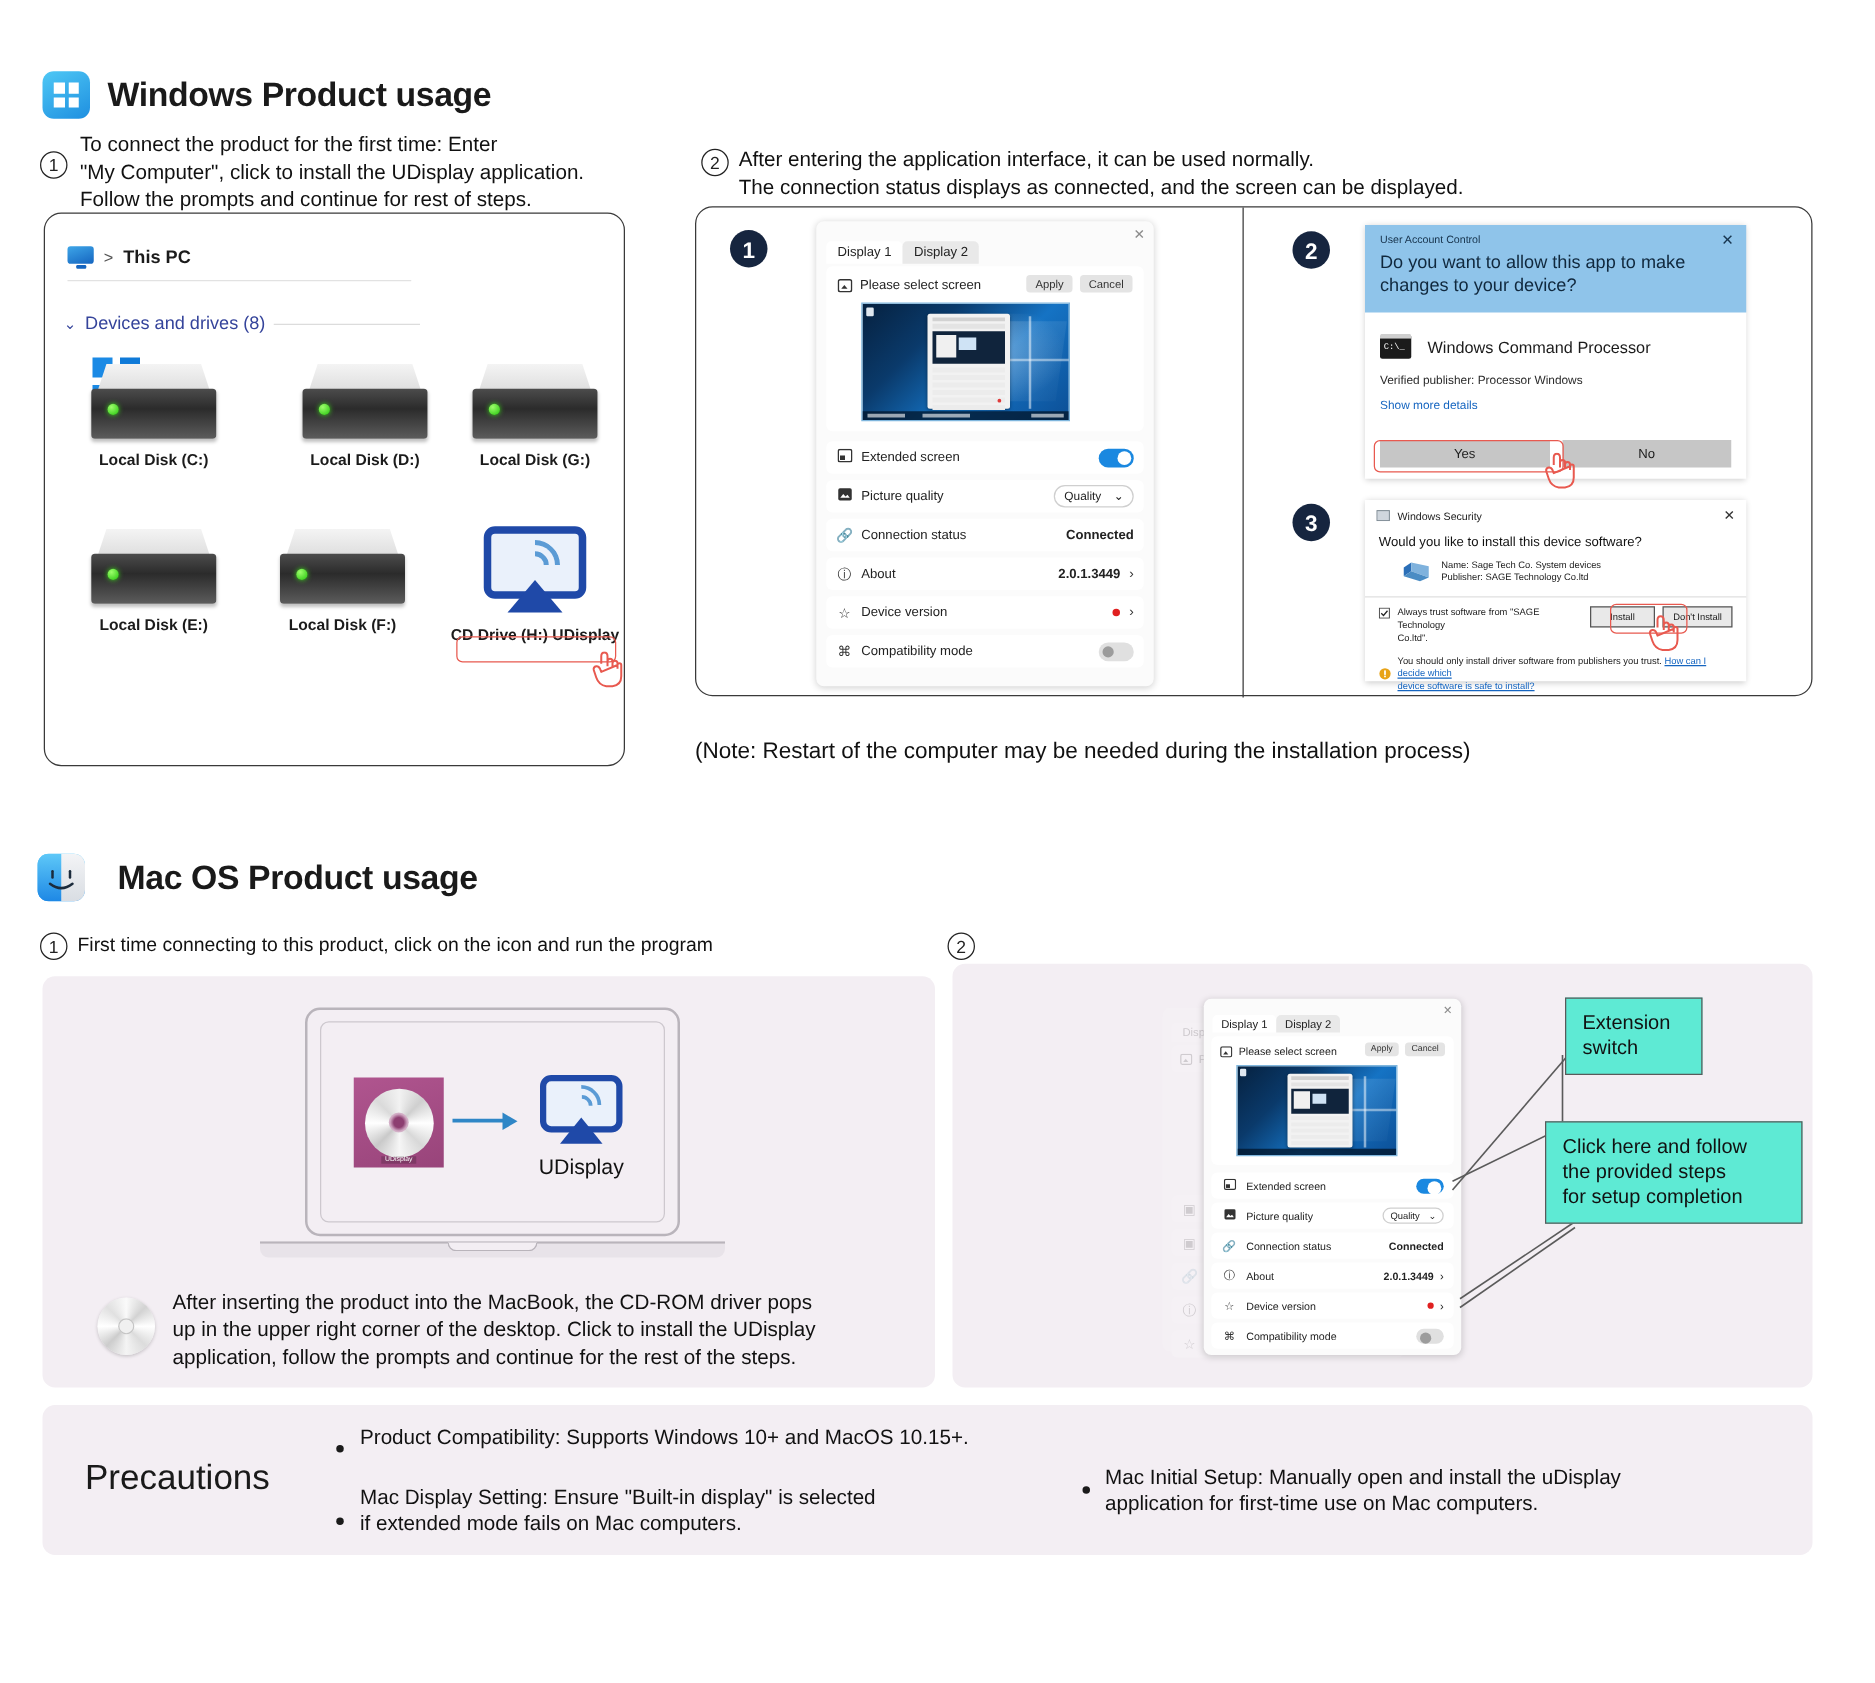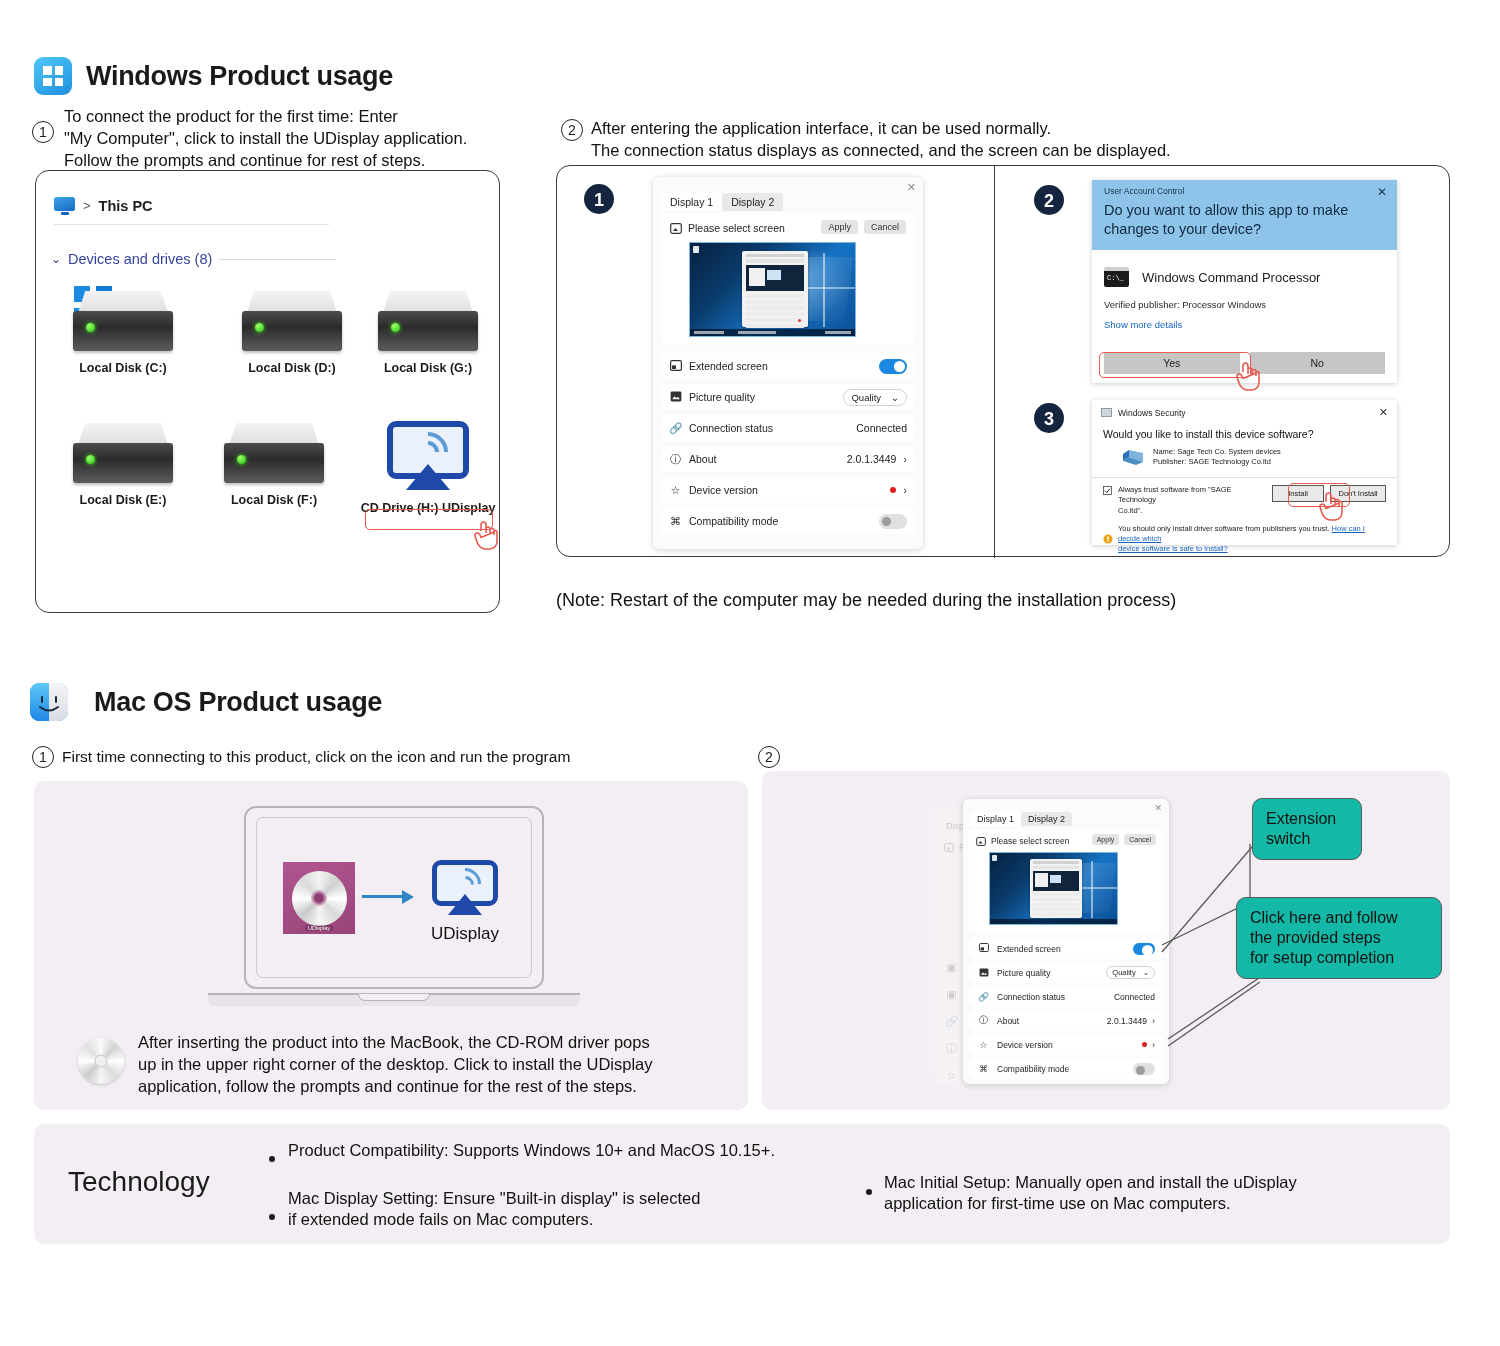--- a/index.html
+++ b/index.html
@@ -146,21 +146,21 @@
   .app-tab { padding: 3px 9px; font-size: 10.5px; color:#222; }
   .app-tab.active { background:#fff; border-radius: 4px 4px 0 0; }
   .app-tab.inactive { background:#e9e9e9; border-radius: 4px 4px 0 0; }
   .app-card { position:absolute; background:#fff; border-radius:5px; }
   .app-row {
     position:absolute; background:#fff; border-radius:5px;
     display:flex; align-items:center; padding: 0 8px;
   }
   .app-row .ico { width:13px; text-align:center; margin-right:7px; font-size:11px; color:#333; }
   .app-row .lbl { font-size: 10.5px; flex:1; }
-  .app-row .val { font-size: 10.5px; font-weight:normal; }
+  .app-row .val { font-size: 10.5px; font-weight:bold; }
   .btn-grey {
     background:#e4e4e4; border-radius:3px; font-size:9px; padding:2px 7px; color:#333;
   }
   .toggle-on {
     width:28px;height:15px;border-radius:8px;background:#1a88e0;position:relative;
   }
   .toggle-on::after{content:"";position:absolute;right:2px;top:2px;width:11px;height:11px;border-radius:50%;background:#fff;}
   .toggle-off {
     width:28px;height:15px;border-radius:8px;background:#e0e0e0;position:relative;
   }
@@ -258,22 +258,22 @@
     background: conic-gradient(#fafafa,#d2d2d2,#ffffff,#dcdcdc,#f4f4f4,#cccccc,#ffffff,#e0e0e0,#fafafa);
     box-shadow: 0 1px 3px rgba(0,0,0,.2);
   }
   .cd-small::after{
     content:"";position:absolute;left:50%;top:50%;transform:translate(-50%,-50%);
     width:13px;height:13px;border-radius:50%;background:#f0f0f0;
     box-shadow: inset 0 0 0 1px #c5c5c5;
   }
 
   .callout {
-    position:absolute; border:1.5px solid #5a5a5a; border-radius: 10px;
-    background:#14b8a6; font-size: 16px; line-height:1.25; color:#111;
+    position:absolute; border:1.5px solid #5a5a5a; border-radius: 0;
+    background:#5eead4; font-size: 16px; line-height:1.25; color:#111;
     padding: 10px 13px;
   }
 
   .prec-title { position:absolute; font-size: 28px; color:#1a1a1a; }
   .prec-item { position:absolute; font-size: 16.5px; line-height:1.3; color:#111; }
   .bullet { position:absolute; width:6px;height:6px;border-radius:50%;background:#1a1a1a; }
 
   .ghost { opacity: .18; }
 </style>
 </head>
@@ -793,21 +793,21 @@
     <div>switch</div>
   </div>
 
   <div class="callout" style="left:1236px; top:897px; width:206px;">
     <div>Click here and follow</div>
     <div>the provided steps</div>
     <div>for setup completion</div>
   </div>
 
   <div class="soft-panel" style="left:34px; top:1124px; width:1416px; height:120px;"></div>
-  <div class="prec-title" style="left:68px; top:1166px;">Technology</div>
+  <div class="prec-title" style="left:68px; top:1166px;">Precautions</div>
 
   <div class="bullet" style="left:269px; top:1156px;"></div>
   <div class="prec-item" style="left:288px; top:1140px; width:560px;">
     <div>Product Compatibility: Supports Windows 10+ and MacOS 10.15+.</div>
   </div>
 
   <div class="bullet" style="left:269px; top:1214px;"></div>
   <div class="prec-item" style="left:288px; top:1188px; width:560px;">
     <div>Mac Display Setting: Ensure "Built-in display" is selected</div>
     <div>if extended mode fails on Mac computers.</div>

